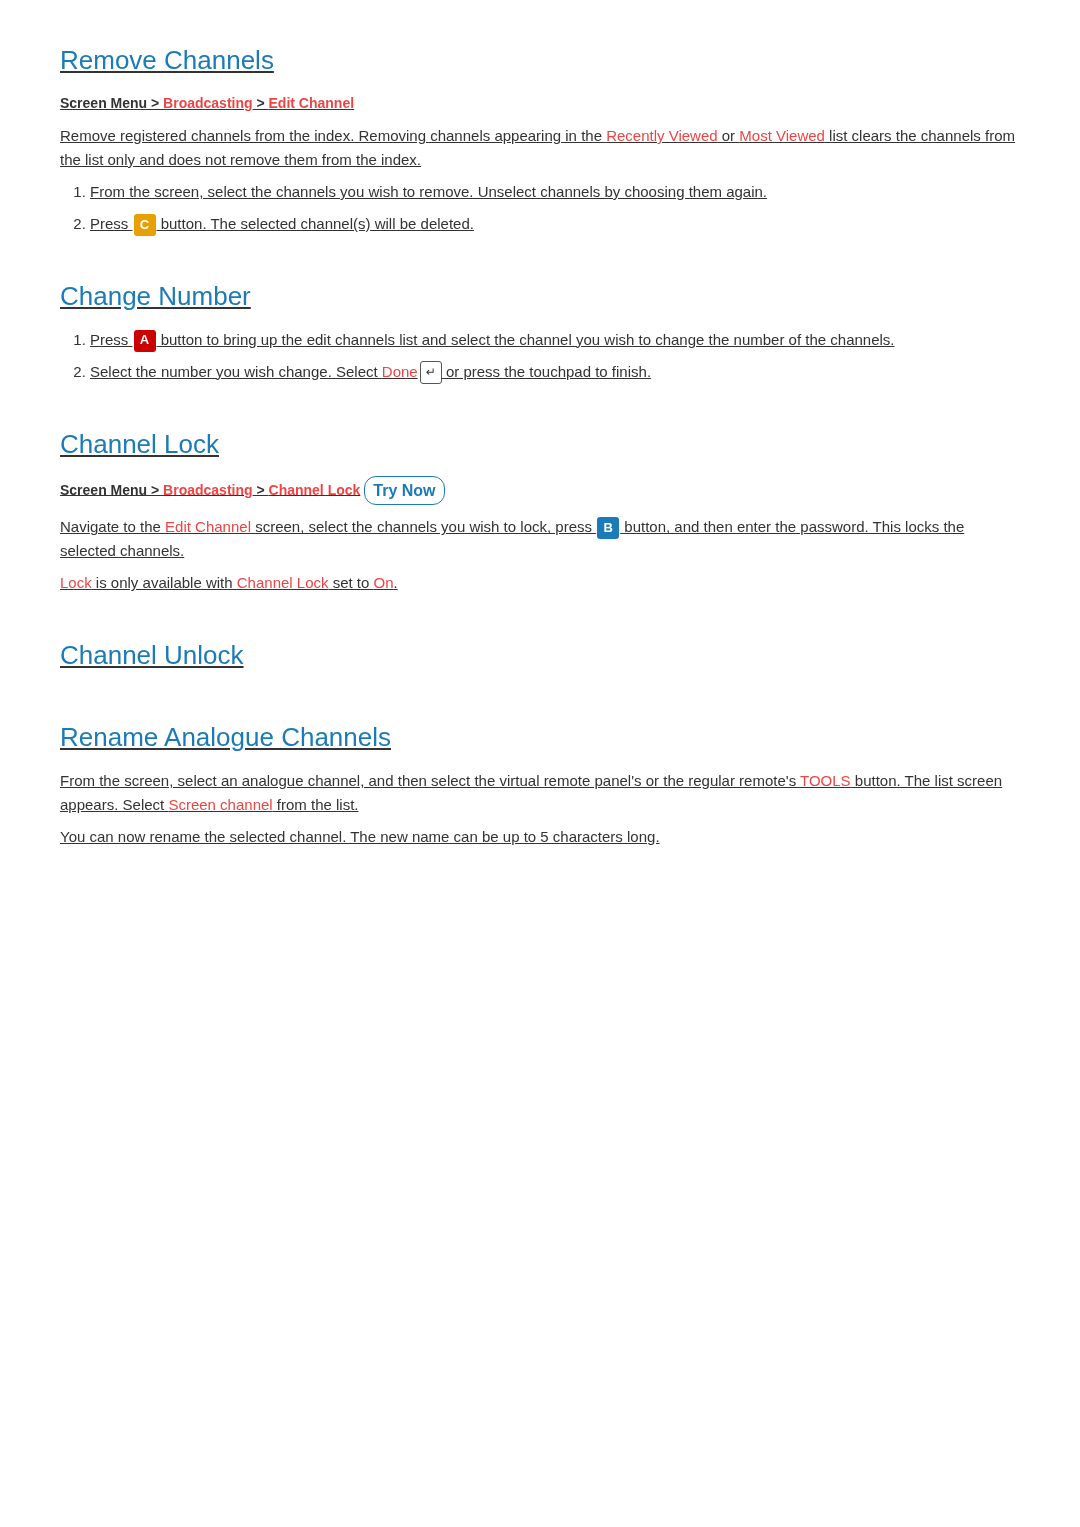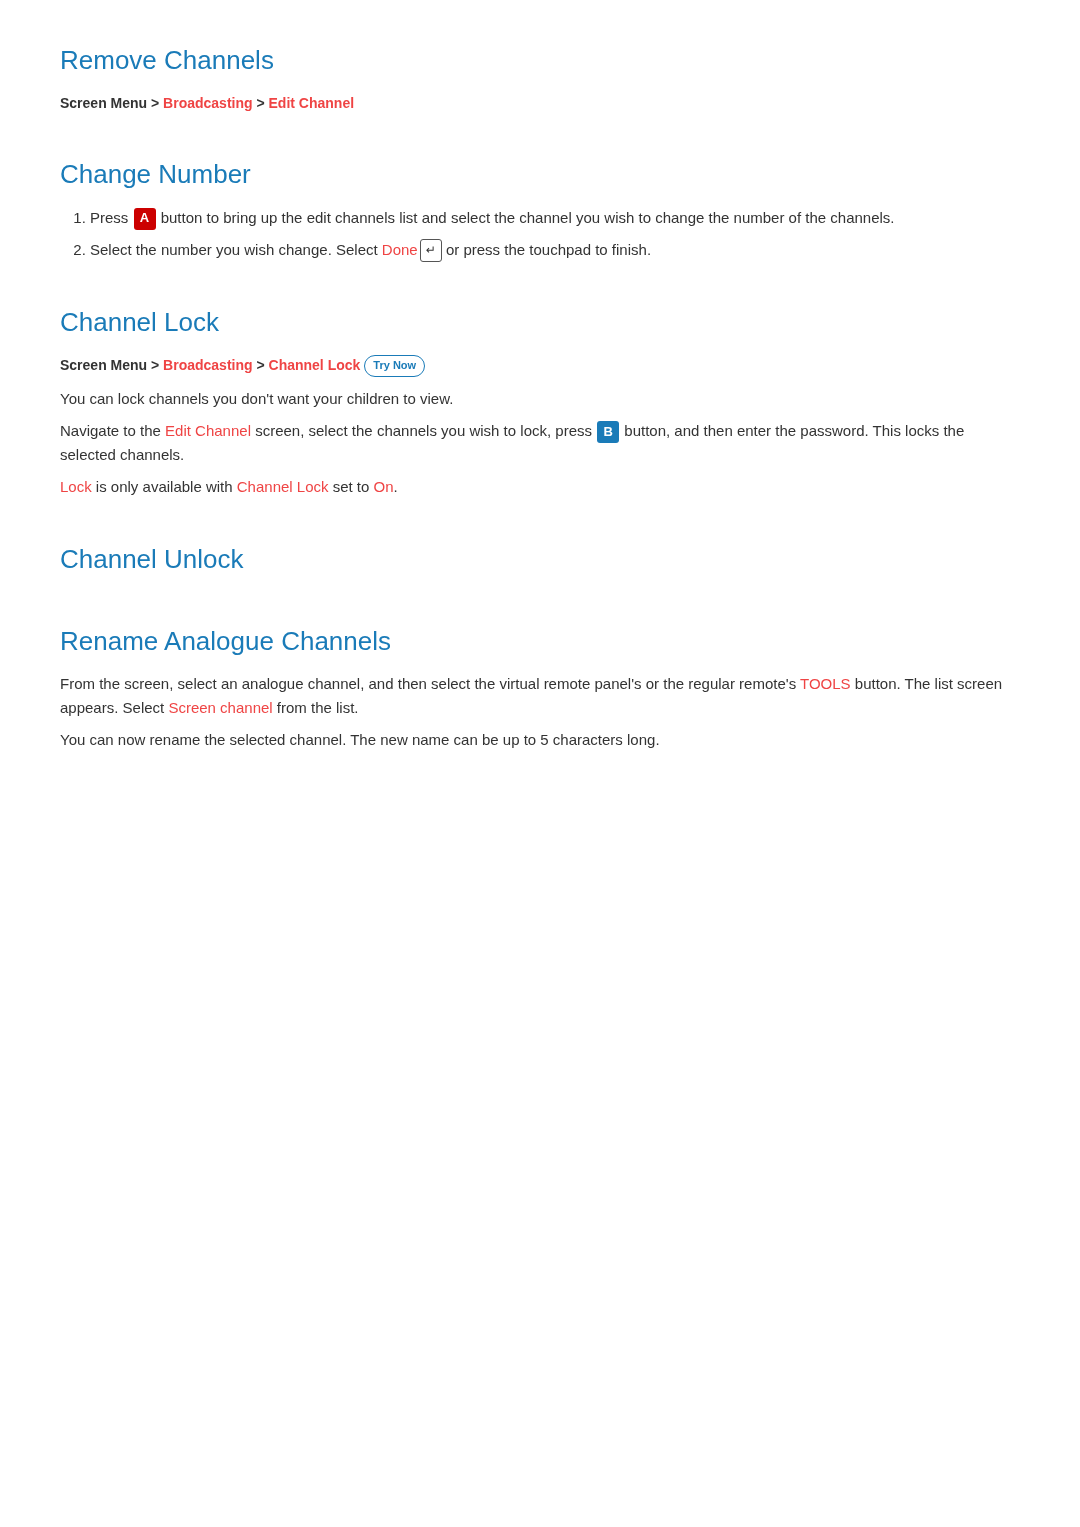--- a/index.html
+++ b/index.html
@@ -13,20 +13,21 @@
       background: #ffffff;
       color: #333333;
       font-size: 15px;
       line-height: 1.6;
       padding: 40px 60px;
       max-width: 1080px;
     }
 
     .section {
       margin-bottom: 40px;
+      text-decoration: underline;
     }
 
     .section-title {
       font-size: 26px;
       font-weight: 400;
       color: #1a7bb8;
       margin-bottom: 10px;
     }
 
     .breadcrumb {
@@ -95,54 +96,64 @@
       color: #333;
       vertical-align: middle;
       margin-left: 2px;
     }
 
     .try-now-badge {
       display: inline-block;
       border: 1.5px solid #1a7bb8;
       border-radius: 12px;
       color: #1a7bb8;
-      font-size: 11px;
+      font-size: 16px;
       padding: 1px 8px;
       vertical-align: middle;
       margin-left: 4px;
     }
   </style>
 </head>
 <body>
 
 <div class="section">
   <h2 class="section-title">Remove Channels</h2>
   <div class="breadcrumb">
     <span>Screen Menu &gt; </span><a class="link-blue">Broadcasting</a><span> &gt; </span><a class="link-blue">Edit Channel</a>
   </div>
+  <p class="body-text">
+    Remove registered channels from the index. Removing channels appearing in the <a class="link-blue">Recently Viewed</a> or <a class="link-blue">Most Viewed</a> list clears the channels from the list only and does not remove them from the index.
+  </p>
+  <ol>
+    <li>
+      <span>From the screen, select the channels you wish to remove. Unselect channels by choosing them again.</span>
+    </li>
+    <li>
+      <span>Press </span><span class="btn-icon btn-c">C</span><span> button. The selected channel(s) will be deleted.</span>
+    </li>
+  </ol>
 </div>
 
 <div class="section">
   <h2 class="section-title">Change Number</h2>
   <ol>
     <li>
       <span>Press </span><span class="btn-icon btn-a">A</span><span> button to bring up the edit channels list and select the channel you wish to change the number of the channels.</span>
     </li>
     <li>
       <span>Select the number you wish change. Select </span><a class="link-blue">Done</a><span class="done-icon">↵</span><span> or press the touchpad to finish.</span>
     </li>
   </ol>
 </div>
 
 <div class="section">
   <h2 class="section-title">Channel Lock</h2>
   <div class="breadcrumb">
     <span>Screen Menu &gt; </span><a class="link-blue">Broadcasting</a><span> &gt; </span><a class="link-blue">Channel Lock</a><span class="try-now-badge">Try Now</span>
   </div>
-  <p class="body-text">You can lock channels you don't want your children to view.</p>
   <p class="body-text">
     <span>Navigate to the </span><a class="link-blue">Edit Channel</a><span> screen, select the channels you wish to lock, press </span><span class="btn-icon btn-b">B</span><span> button, and then enter the password. This locks the selected channels.</span>
   </p>
   <p class="body-text">
     <a class="link-blue">Lock</a><span> is only available with </span><a class="link-blue">Channel Lock</a><span> set to </span><a class="link-blue">On</a><span>.</span>
   </p>
 </div>
 
 <div class="section">
   <h2 class="section-title">Channel Unlock</h2>

